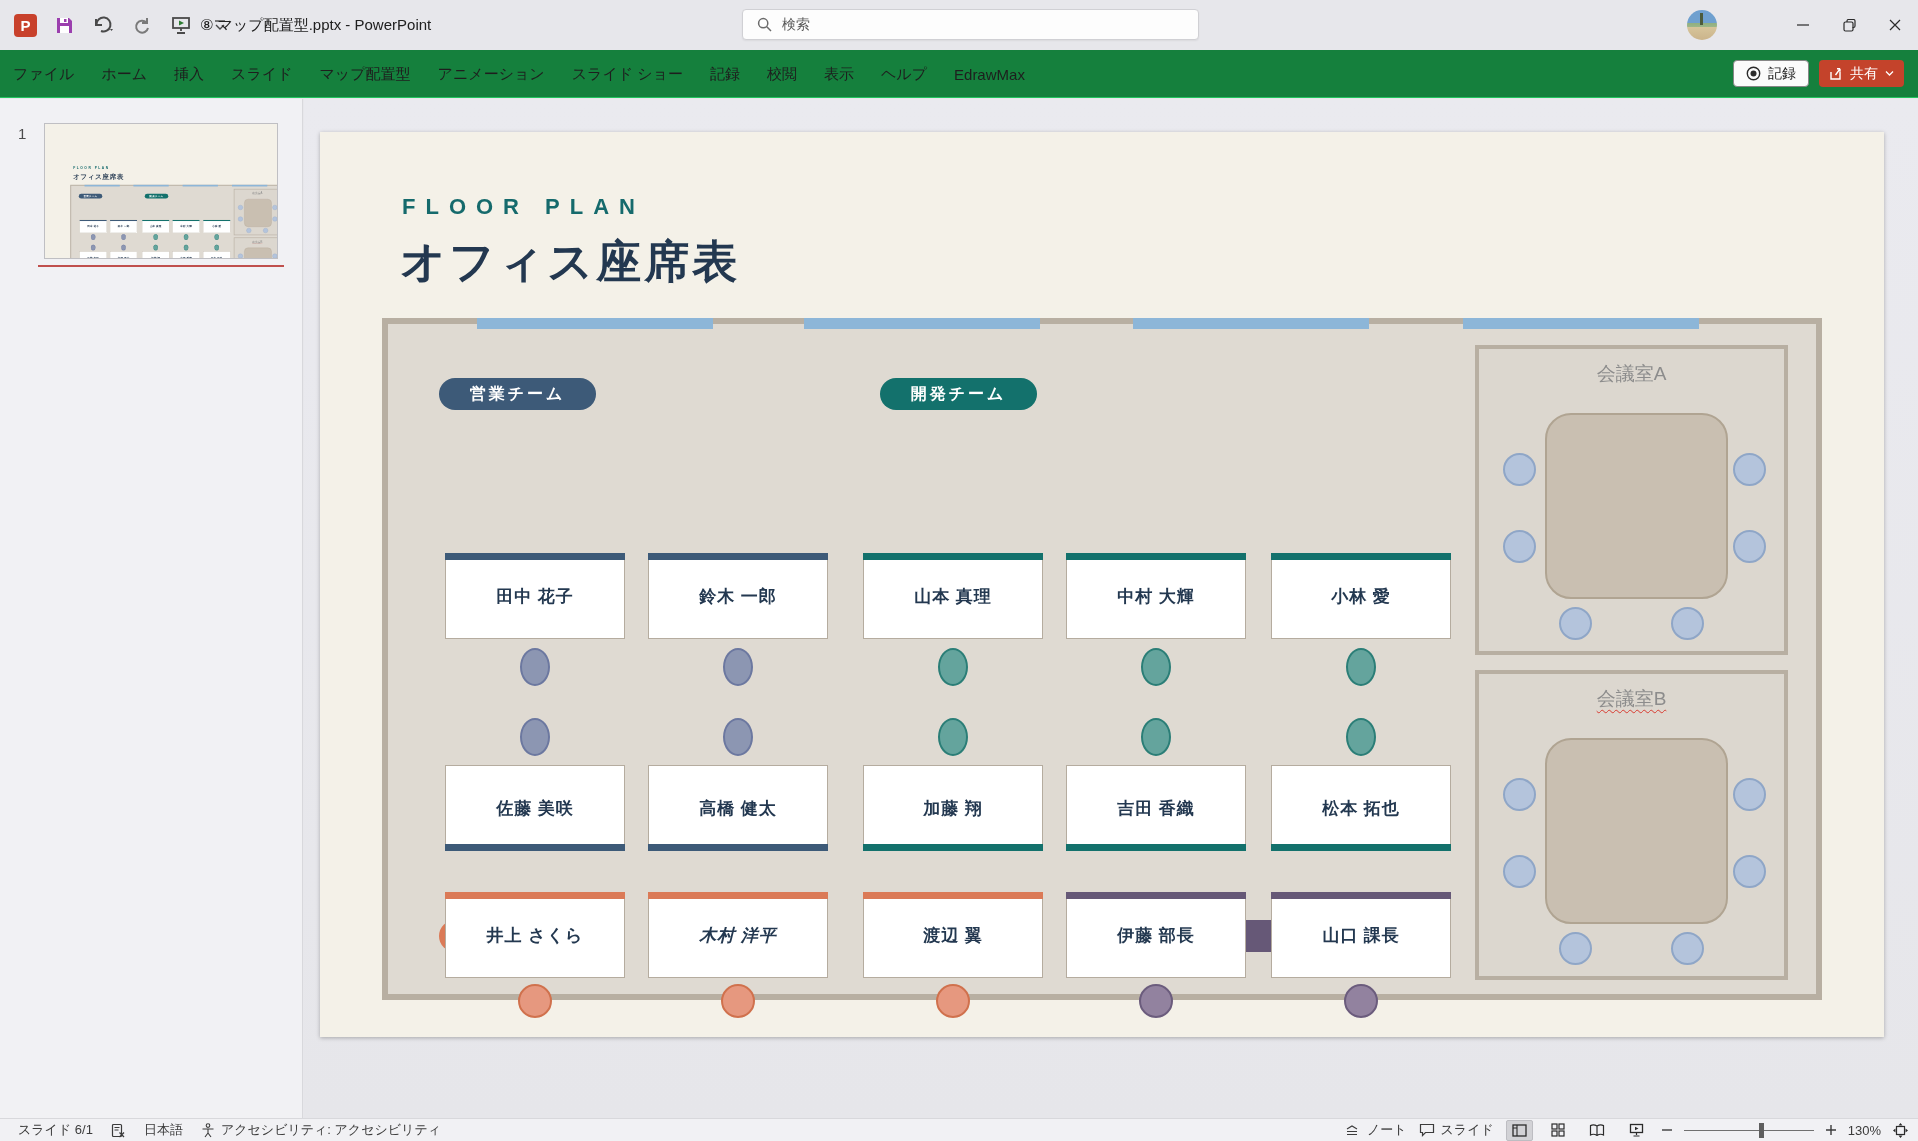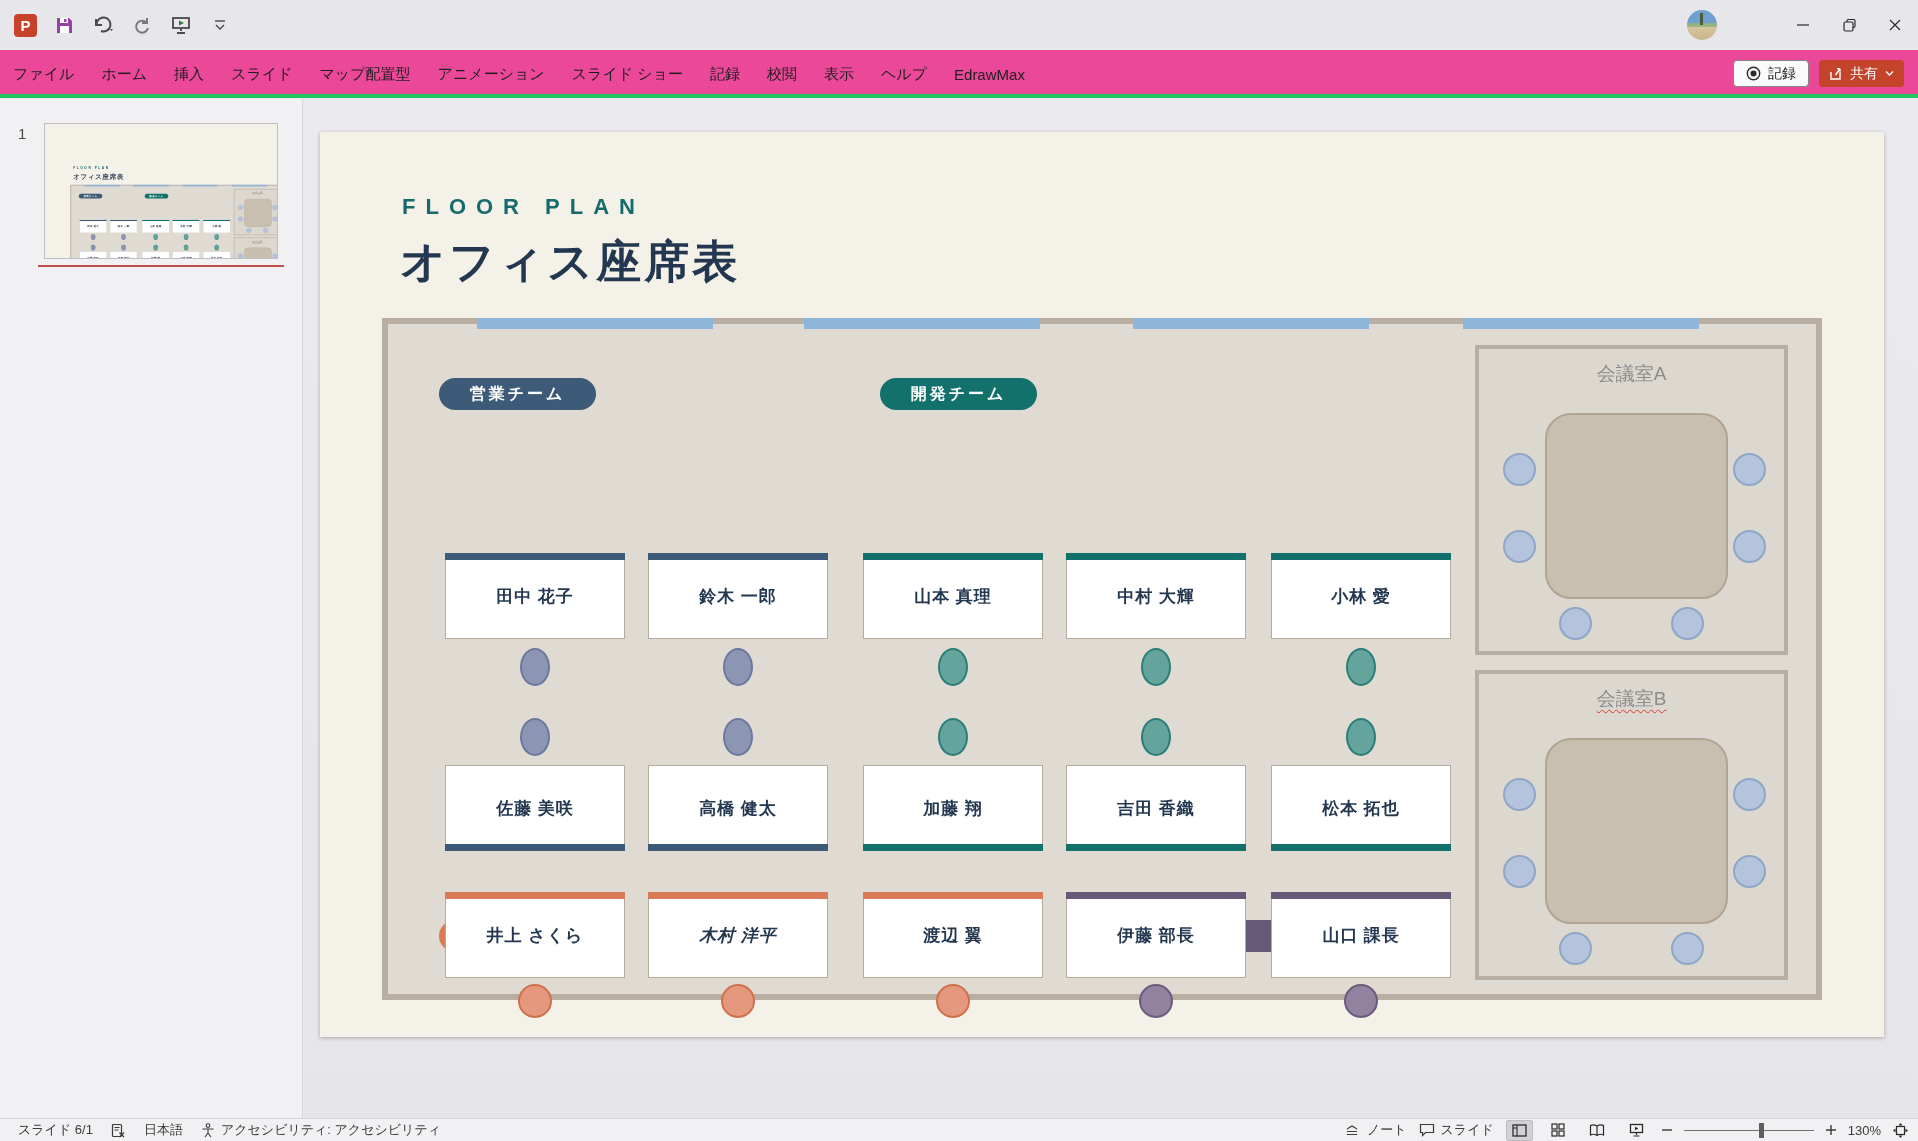--- a/index.html
+++ b/index.html
@@ -18,22 +18,22 @@
     border:1px solid #D0D0D4; border-radius:4px; display:flex; align-items:center; gap:10px;
     padding-left:14px; color:#5A5A5A; font-size:14px; box-shadow:0 1px 2px rgba(0,0,0,.06); }
   .avatar { position:absolute; left:1687px; top:10px; width:30px; height:30px; border-radius:50%;
     background:linear-gradient(180deg,#6FA0CF 0%,#6FA0CF 42%,#8FAE7F 42%,#9DB789 58%,#D6C49A 58%,#CBB48B 100%);
     overflow:hidden; }
   .avatar:before { content:""; position:absolute; left:13px; top:3px; width:3px; height:12px; background:#4C5B3C; }
   .win-controls { position:absolute; right:0; top:0; height:50px; display:flex; }
   .win-btn { width:46px; height:50px; display:flex; align-items:center; justify-content:center; }
 
   
-  .menubar { position:absolute; left:0; top:50px; width:1918px; height:48px; background:#ec4899;
-    border-bottom:4px solid #22c55e; }
+  .menubar { position:absolute; left:0; top:50px; width:1918px; height:48px; background:#15803d;
+    border-bottom:1px solid #22c55e; }
   #menu-items { display:flex; align-items:center; height:48px; padding-left:13px; gap:27px;
     font-size:15px; color:#1E1E1E; }
   .menu-item { white-space:nowrap; cursor:default; }
   .ribbon-right { position:absolute; right:14px; top:10px; display:flex; gap:10px; align-items:center; }
   .btn-record { height:27px; padding:0 12px; background:#FBFBFB; border:1px solid #868686;
     border-radius:4px; display:flex; align-items:center; gap:7px; font-size:14px; color:#1E1E1E; }
   .btn-share { height:27px; padding:0 10px; background:#C4432B; border-radius:4px; display:flex;
     align-items:center; gap:7px; font-size:14px; color:#fff; }
 
   
@@ -128,20 +128,30 @@
           <path d="M8 5.5 l5 2.5 l-5 2.5 z" fill="#2E7D32"></path>
           <path d="M10 13 v3 M6 18 h8" stroke="#4A4A4A" stroke-width="1.8" fill="none"></path>
         </svg>
     </div>
     <div class="icon-btn">
       <svg width="12" height="12" viewBox="0 0 12 12">
           <path d="M1 2 h10" stroke="#4A4A4A" stroke-width="1.4"></path>
           <path d="M2 6 l4 4 l4-4" fill="none" stroke="#4A4A4A" stroke-width="1.4"></path>
         </svg>
     </div>
+  </div>
+  <div class="doc-title">⑧ マップ配置型.pptx - PowerPoint</div>
+  <div class="searchbox">
+    <span>
+      <svg width="15" height="15" viewBox="0 0 15 15">
+          <circle cx="6.2" cy="6.2" r="4.6" fill="none" stroke="#6A6A6A" stroke-width="1.5"></circle>
+          <path d="M9.8 9.8 L14 14" stroke="#6A6A6A" stroke-width="1.5"></path>
+        </svg>
+    </span>
+    <span>検索</span>
   </div>
   <div class="avatar"></div>
   <div class="win-controls">
     <div class="win-btn">
       <svg width="12" height="12" viewBox="0 0 12 12">
           <path d="M0 6 h12" stroke="#2B2B2B" stroke-width="1.2"></path>
         </svg>
     </div>
     <div class="win-btn">
       <svg width="13" height="13" viewBox="0 0 13 13">

